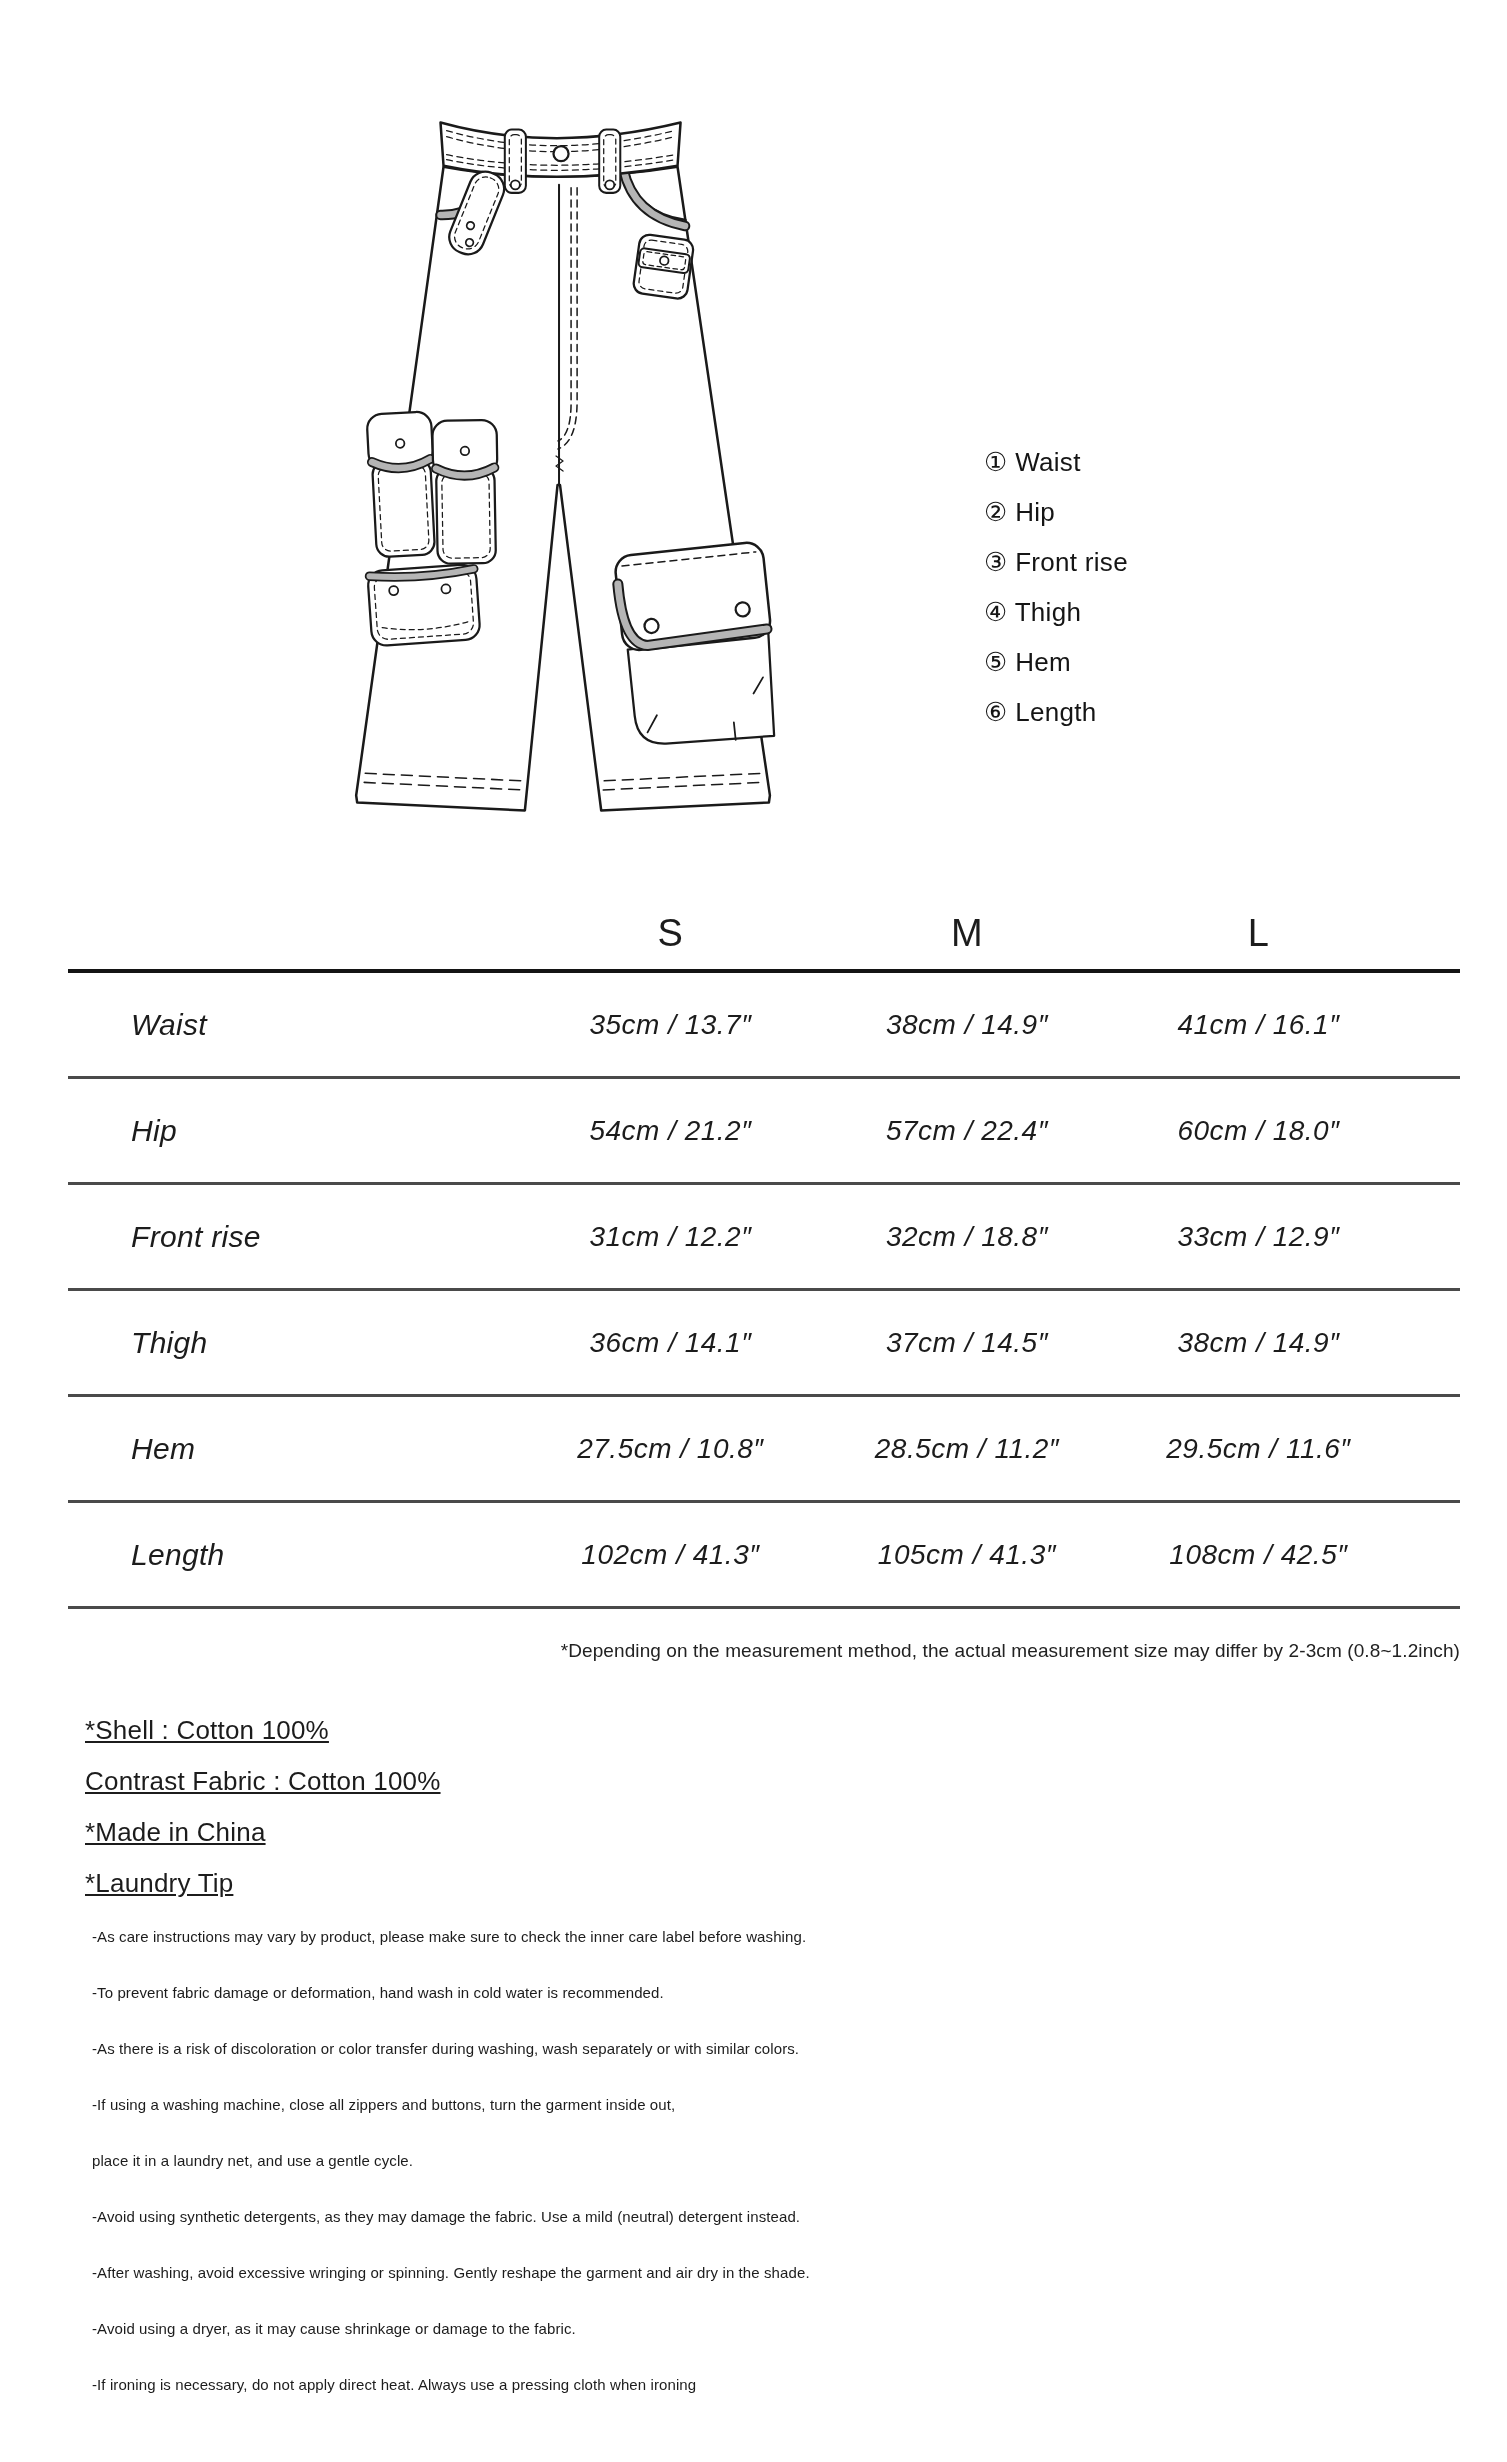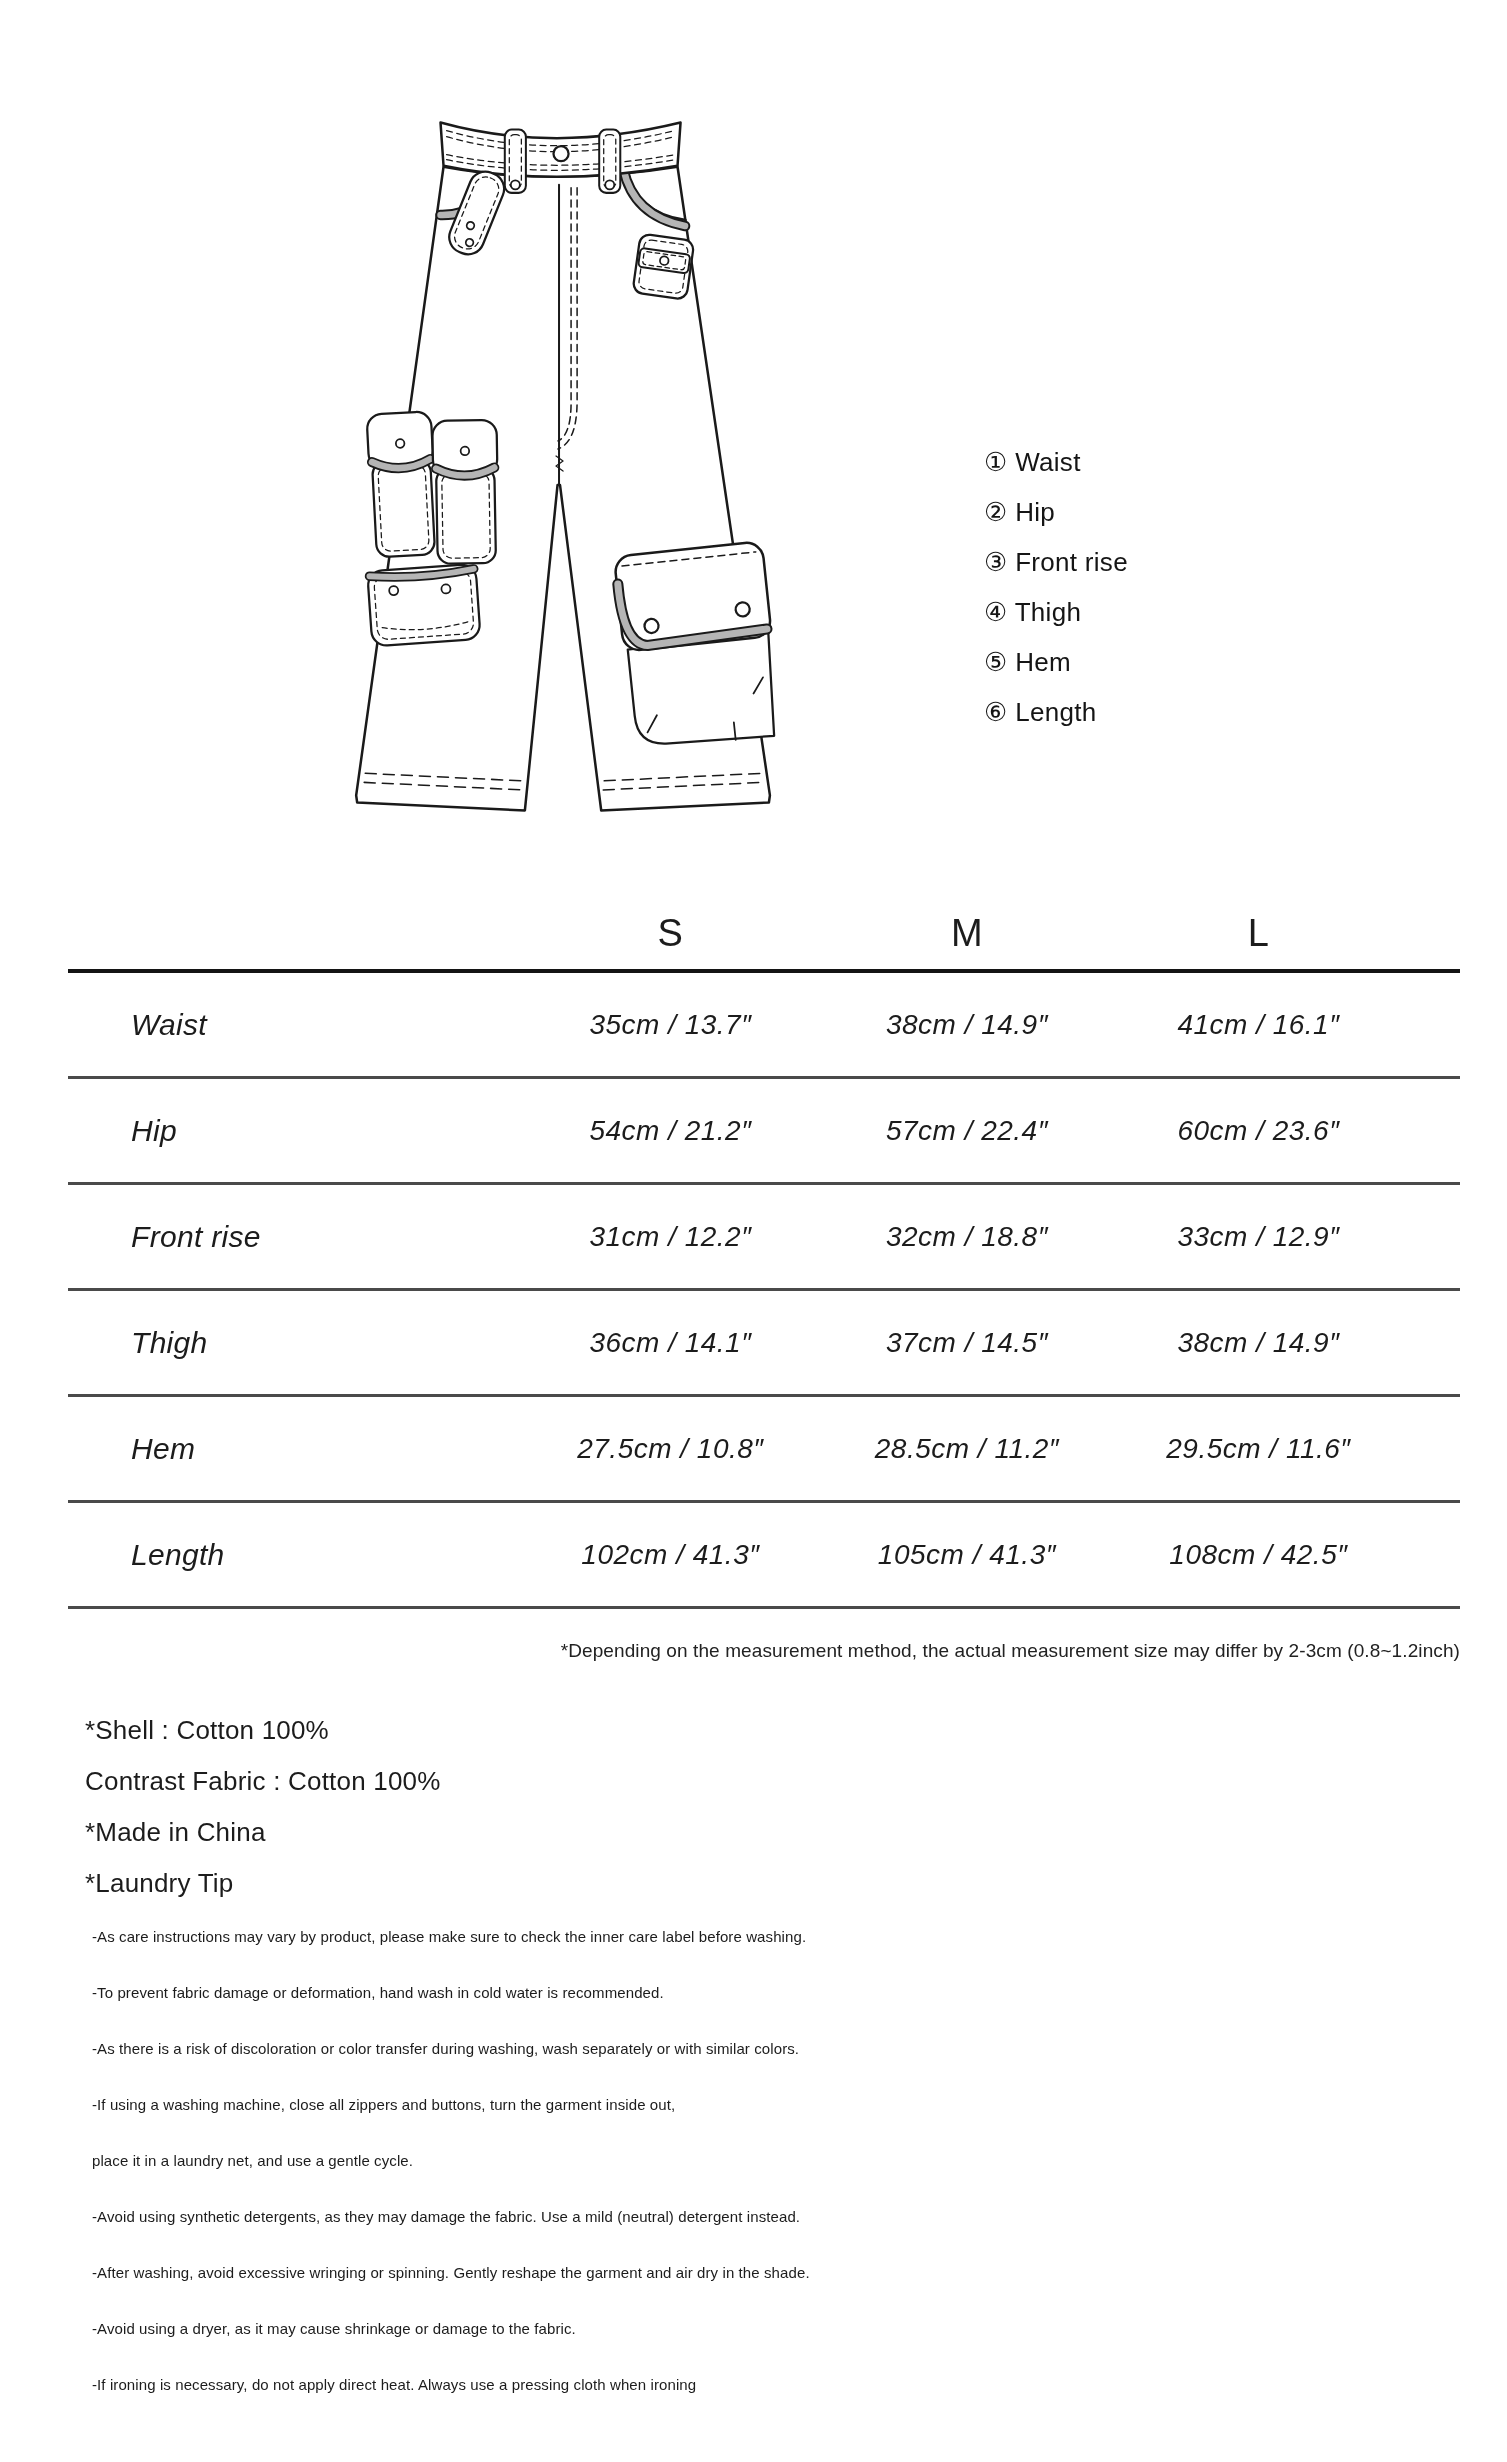--- a/index.html
+++ b/index.html
@@ -24,21 +24,21 @@
   .thead, .trow{ display:grid; grid-template-columns:457px 291px 302px 281px; }
   .thead{ height:84px; border-bottom:4.5px solid #141414; align-items:end; }
   .thead .tval{ font-size:38px; padding-bottom:14px; font-weight:400; }
   .trow{ height:103px; align-items:center; border-bottom:3px solid #4a4a4a;font-style:italic; }
   .tlabel{ padding-left:63px; font-size:30px; letter-spacing:0.3px; }
   .tval{ text-align:center; font-size:28px; letter-spacing:0.5px; white-space:nowrap; }
   .table-note{ text-align:right; font-size:19px; margin-top:31px; color:#222; letter-spacing:0.1px; }
 
   
   .fabric-info{ position:absolute; left:85px; top:1705px; }
-  .fabric-info p{ margin:0; font-size:26px; line-height:51px; letter-spacing:0.2px; }
+  .fabric-info p{ margin:0; font-size:26px; line-height:51px; letter-spacing:0.2px;text-decoration:underline; }
   .laundry{ position:absolute; left:85px; top:1905px; }
   .laundry p{ margin:7px; font-size:15px; line-height:49px; letter-spacing:0.1px; }
 </style>
 </head>
 <body>
 
 <div class="canvas">
 
   <svg class="pants" viewBox="0 0 940 1420" fill="none" stroke="#1a1a1a" stroke-linecap="round" stroke-linejoin="round">
 
@@ -162,21 +162,21 @@
     <div class="trow">
       <div class="tlabel">Waist</div>
       <div class="tval">35cm / 13.7″</div>
       <div class="tval">38cm / 14.9″</div>
       <div class="tval">41cm / 16.1″</div>
     </div>
     <div class="trow">
       <div class="tlabel">Hip</div>
       <div class="tval">54cm / 21.2″</div>
       <div class="tval">57cm / 22.4″</div>
-      <div class="tval">60cm / 23.6″</div>
+      <div class="tval">60cm / 18.0″</div>
     </div>
     <div class="trow">
       <div class="tlabel">Front rise</div>
       <div class="tval">31cm / 12.2″</div>
       <div class="tval">32cm / 18.8″</div>
       <div class="tval">33cm / 12.9″</div>
     </div>
     <div class="trow">
       <div class="tlabel">Thigh</div>
       <div class="tval">36cm / 14.1″</div>

